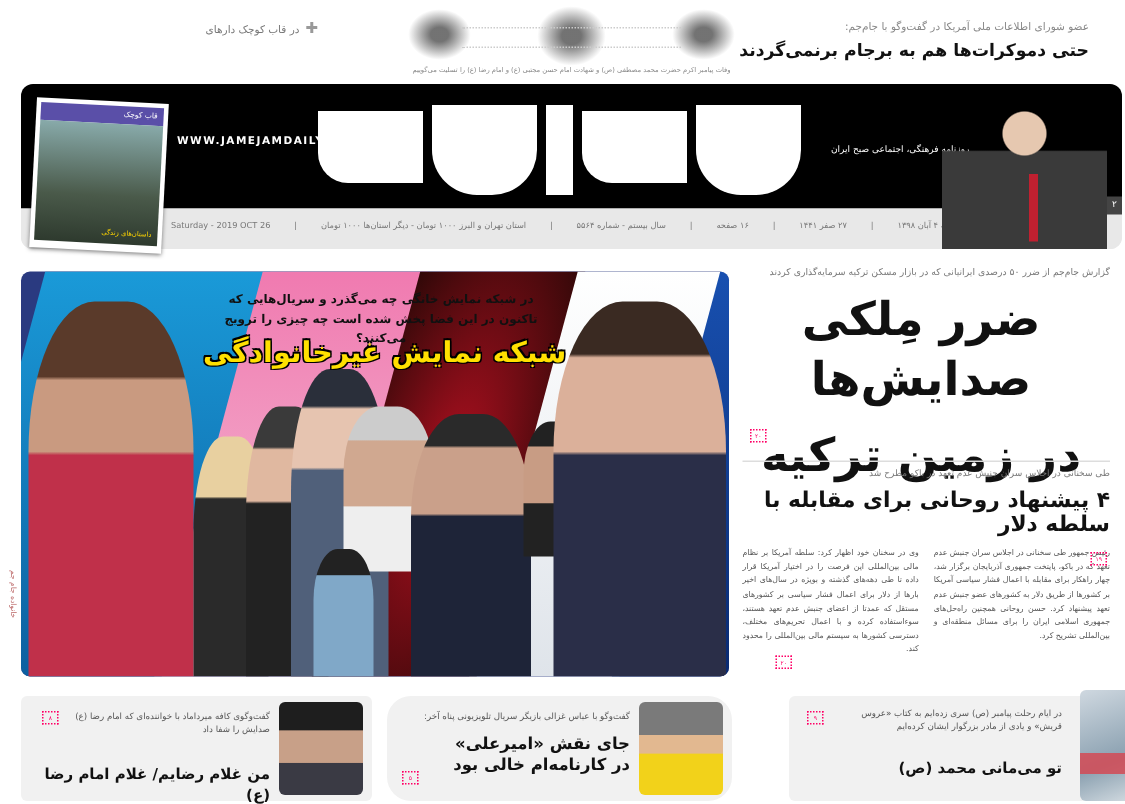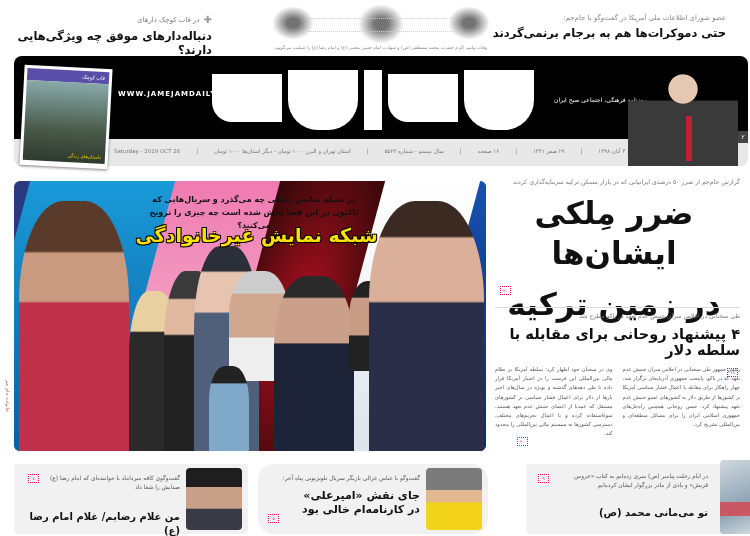--- a/index.html
+++ b/index.html
@@ -71,21 +71,20 @@
   .thumb { position: absolute; border-radius: 4px; }
 </style>
 </head>
 <body>
 
 <div class="top-left rtl">
   <div class="kicker">
     <span class="plus">✚</span>
     <span>در قاب کوچک دارهای</span>
   </div>
-  <div class="title">دنباله‌دارهای موفق چه ویژگی‌هایی دارند؟</div>
 </div>
 
 <div class="calligraphy">
   <div class="calli-box" style="left:4px;"></div>
   <div class="calli-box" style="left:90px; width:46px; height:40px; top:0;"></div>
   <div class="calli-box" style="right:4px;"></div>
   <div class="calli-ornament"></div>
   <div class="calli-text rtl" style="text-align:center">وفات پیامبر اکرم حضرت محمد مصطفی (ص) و شهادت امام حسن مجتبی (ع) و امام رضا (ع) را تسلیت می‌گوییم</div>
 </div>
 
@@ -153,21 +152,21 @@
   <div class="person" style="left:355px; top:20px; width:115px; height:250px; background:linear-gradient(#3a2a22 0 14%, #dbb09a 15% 40%, #2a2e48 41%);"></div>
 
   <div class="subtitle">در شبکه نمایش خانگی چه می‌گذرد و سریال‌هایی که تاکنون در این فضا پخش شده است چه چیزی را ترویج می‌کنند؟</div>
   <div class="title">شبکه نمایش غیرخانوادگی</div>
 </div>
 
 <div class="side-tag">خانواده جام جم</div>
 
 <div class="lead rtl">
   <div class="kicker">گزارش جام‌جم از ضرر ۵۰ درصدی ایرانیانی که در بازار مسکن ترکیه سرمایه‌گذاری کردند</div>
-  <div class="h1">ضرر مِلکی ایشان‌ها</div>
+  <div class="h1">ضرر مِلکی صدایش‌ها</div>
   <div class="h1" style="margin-top:11px">در زمین ترکیه</div>
   <span class="pagebox">۲۰</span>
 </div>
 <div class="hr" style="top:307px"></div>
 
 <div class="second rtl">
   <div class="kicker">طی سخنانی در اجلاس سران جنبش عدم تعهد در باکو مطرح شد</div>
   <div class="h2">۴ پیشنهاد روحانی برای مقابله با سلطه دلار</div>
 </div>
 <div class="body-cols">

